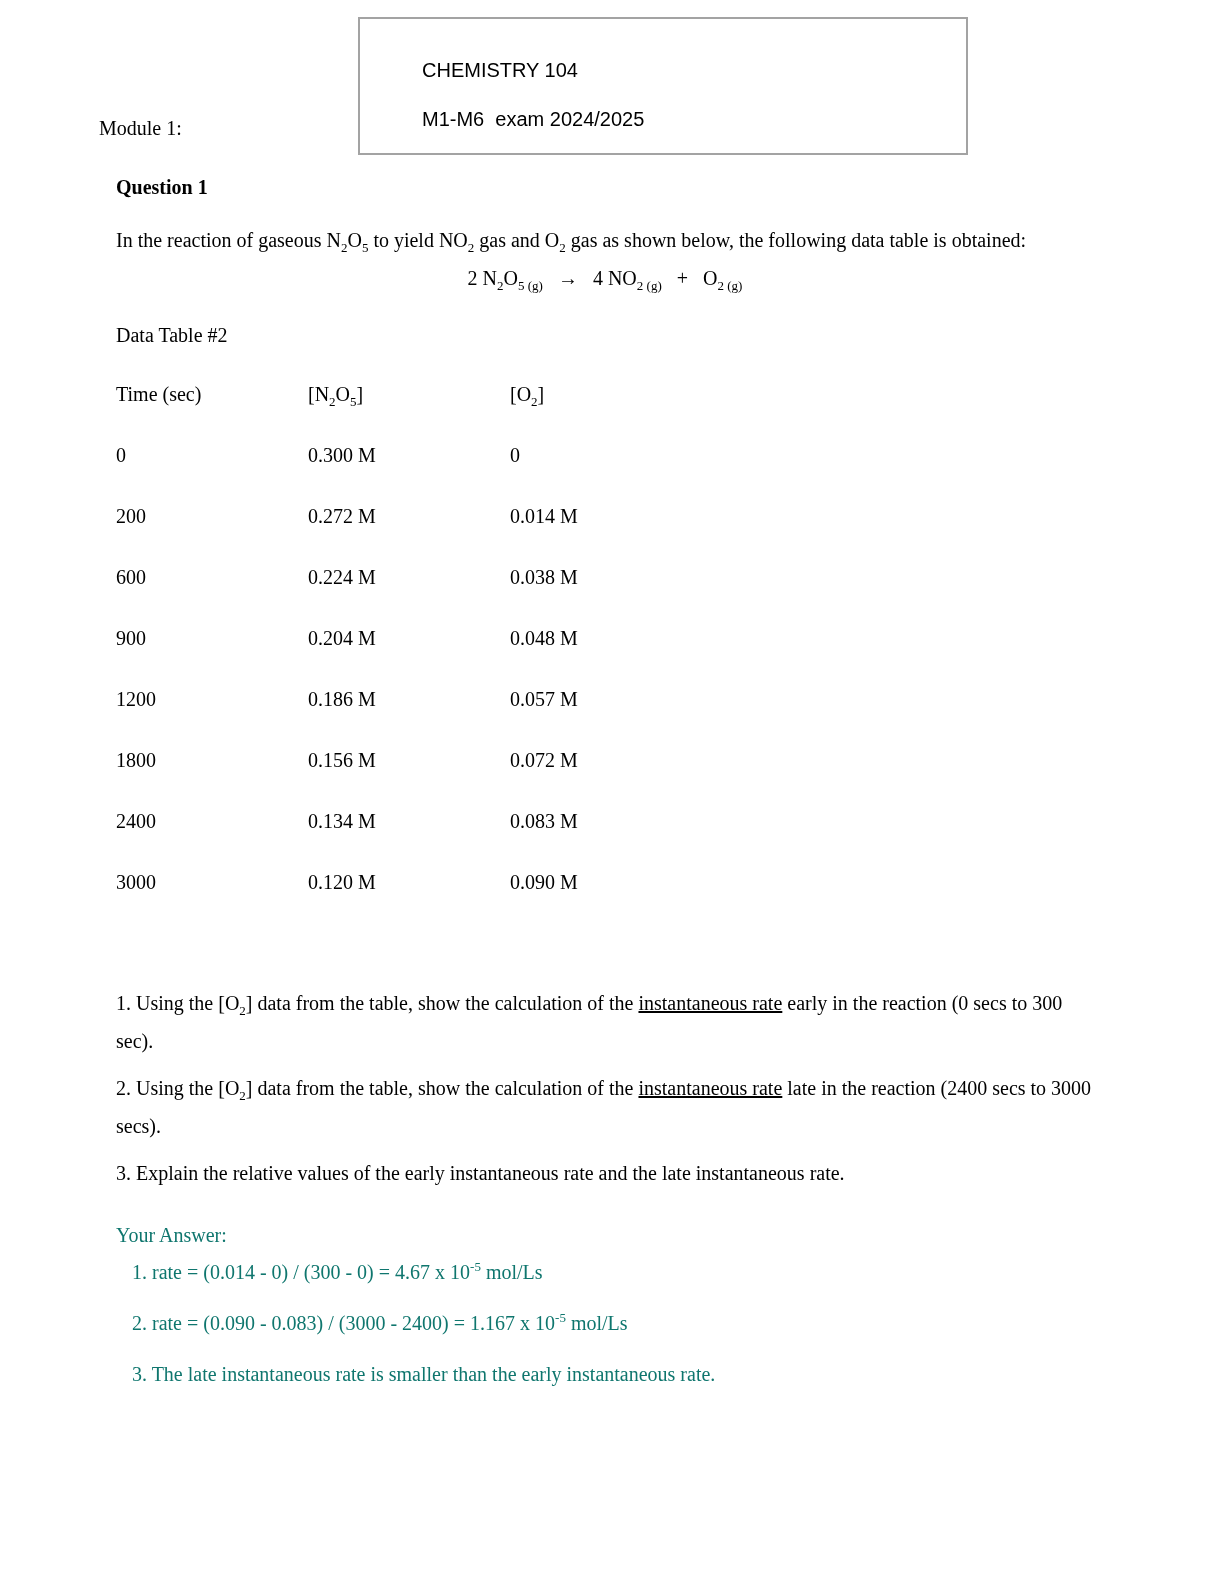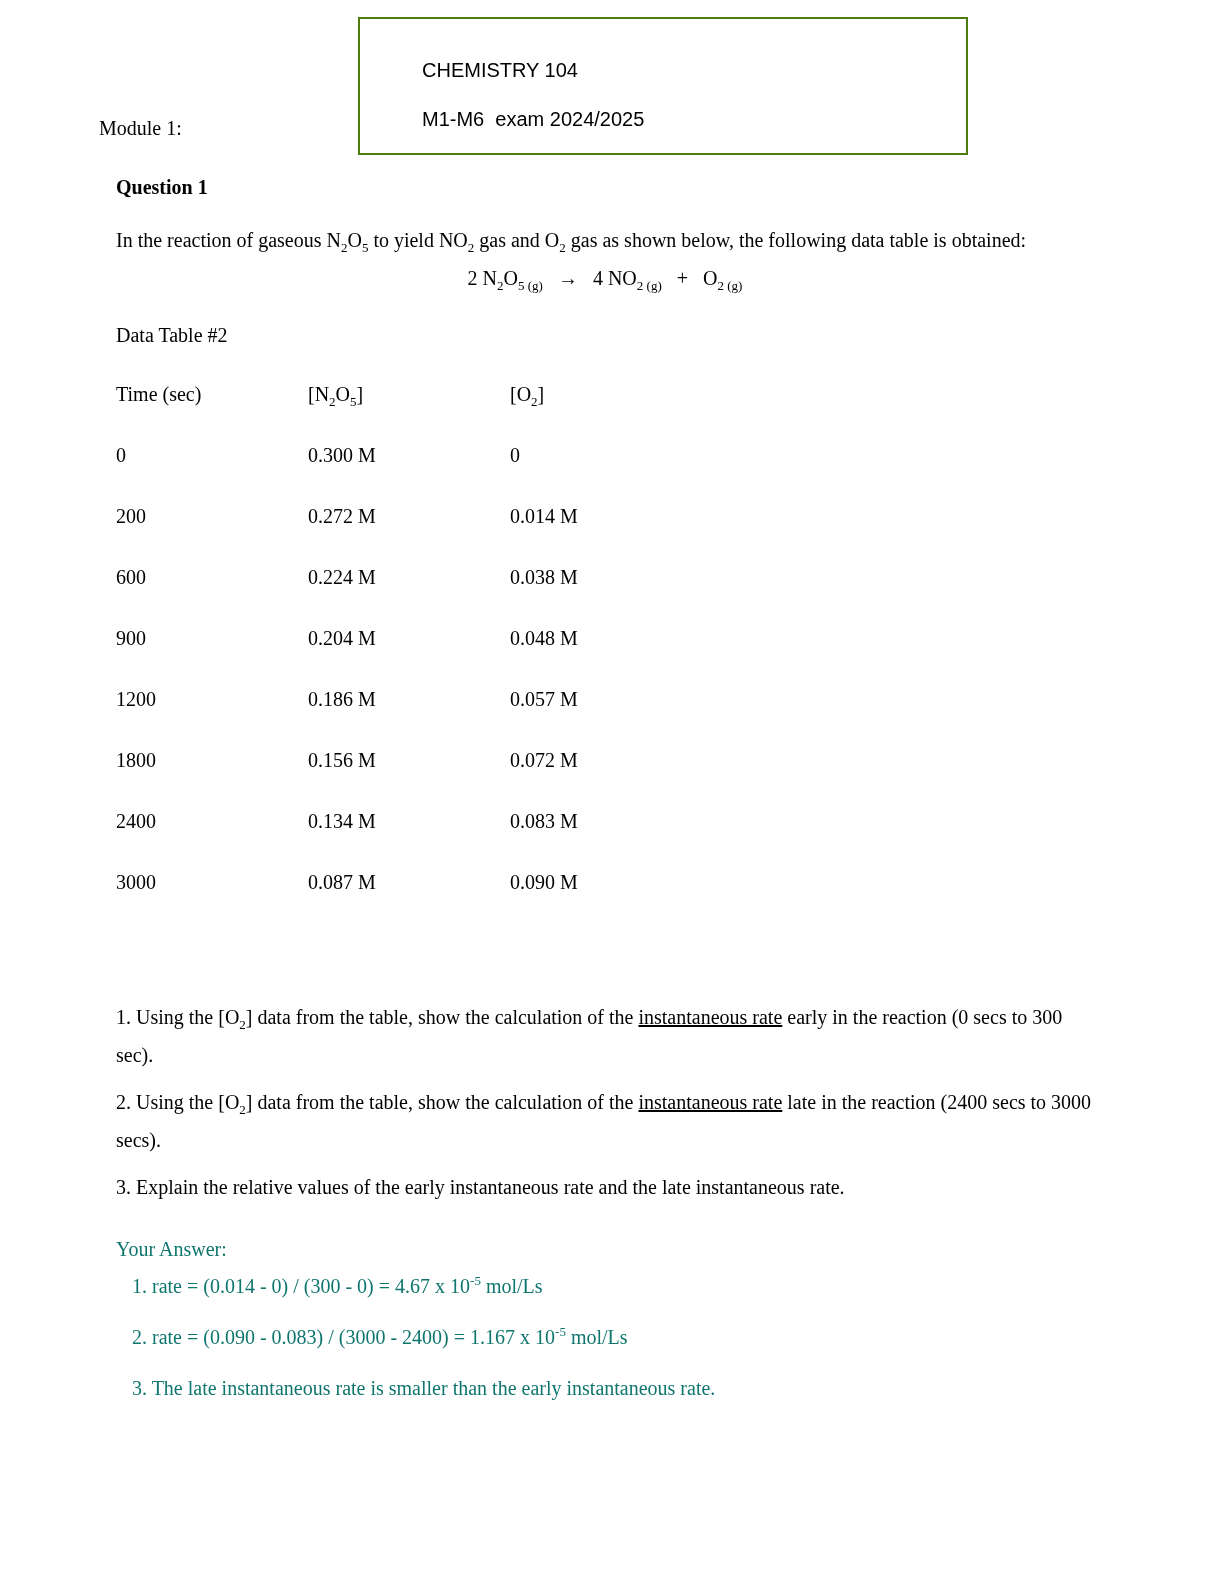--- a/index.html
+++ b/index.html
@@ -12,21 +12,21 @@
     font-size: 20px;
     color: #000000;
     overflow: hidden;
   }
   .title-box {
     position: absolute;
     left: 358px;
     top: 17px;
     width: 610px;
     height: 138px;
-    border: 2px solid #4d7c0f;
+    border: 2px solid #a3a3a3;
     box-sizing: border-box;
     font-family: "Liberation Sans", sans-serif;
     font-size: 20px;
     padding: 40px 0 0 62px;
   }
   .title-box .course { margin-bottom: 26px; white-space: pre-wrap; }
   .title-box .exam { white-space: pre-wrap; }
   .module {
     position: absolute;
     left: 99px;
@@ -42,21 +42,21 @@
   .q-title { font-weight: bold; margin: 0 0 22px 0; }
   .intro { line-height: 38px; margin: 0 0 8px 0; }
   .equation { text-align: center; white-space: pre-wrap; margin: 0 0 34px 0; }
   .table-label { margin: 0 0 36px 0; }
   .dtable { }
   .trow { display: flex; height: 61px; align-items: flex-start; gap: 24px; }
   .tcell { box-sizing: border-box; }
   .tcell.c1 { width: 168px; }
   .tcell.c2 { width: 178px; }
   .tcell.c3 { flex: 1; }
-  .items { margin-top: 66px; }
+  .items { margin-top: 52px; }
   .item { line-height: 38px; margin: 0 0 9px 0; }
   sub { font-size: 0.65em; line-height: 0; }
   sup { font-size: 0.65em; line-height: 0; }
   u { text-decoration: underline; }
   .answer { margin-top: 32px; }
   .answer-label { margin: 0 0 10px 0; }
   .aline { margin: 0 0 21px 16px; line-height: 30px; }
 </style>
 </head>
 <body>
@@ -117,21 +117,21 @@
             <div class="tcell c2">0.156 M</div>
             <div class="tcell c3">0.072 M</div>
           </div>
           <div class="trow">
             <div class="tcell c1">2400</div>
             <div class="tcell c2">0.134 M</div>
             <div class="tcell c3">0.083 M</div>
           </div>
           <div class="trow">
             <div class="tcell c1">3000</div>
-            <div class="tcell c2">0.087 M</div>
+            <div class="tcell c2">0.120 M</div>
             <div class="tcell c3">0.090 M</div>
           </div>
         </div>
     </div>
 
     <div class="items">
       <div class="item"><span>1. Using the [O</span><sub>2</sub><span>] data from the table, show the calculation of the </span><u>instantaneous rate</u><span> early in the reaction (0 secs to 300 sec).</span></div>
       <div class="item"><span>2. Using the [O</span><sub>2</sub><span>] data from the table, show the calculation of the </span><u>instantaneous rate</u><span> late in the reaction (2400 secs to 3000 secs).</span></div>
       <div class="item"><span>3. Explain the relative values of the early instantaneous rate and the late instantaneous rate.</span></div>
     </div>

